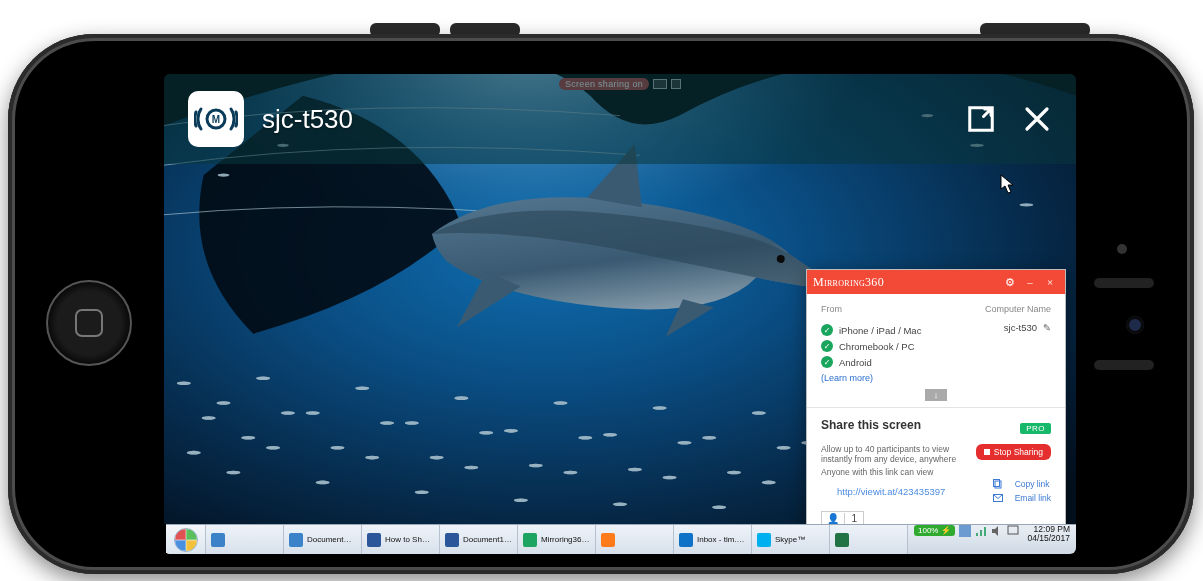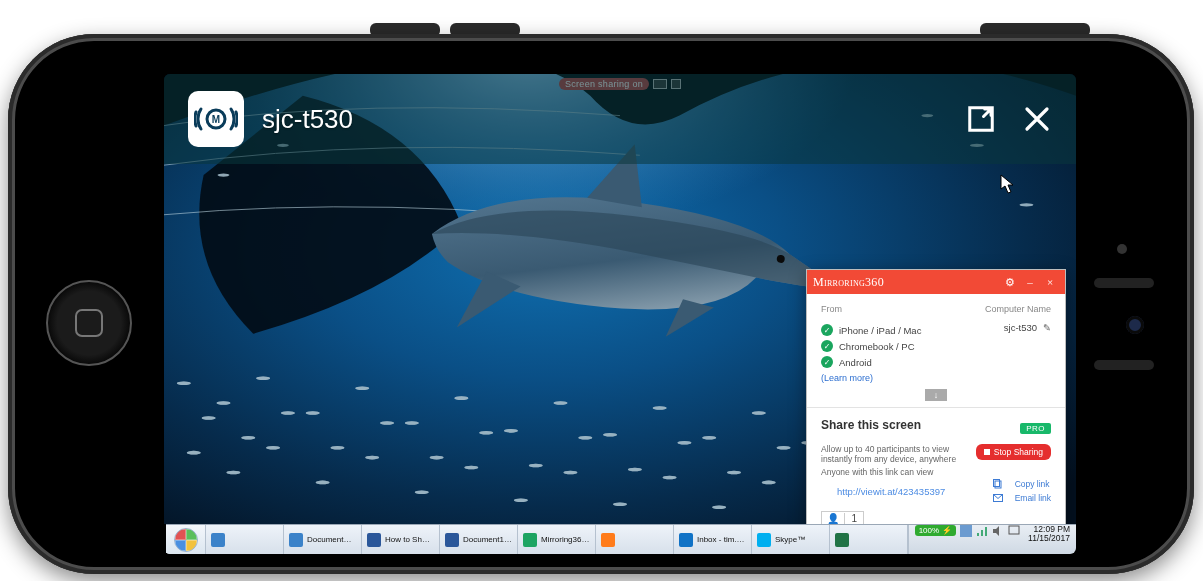--- a/index.html
+++ b/index.html
@@ -436,20 +436,20 @@
               <rect x="9" y="2" width="2" height="9" fill="#4a7"></rect>
             </svg>
           <svg class="tray-icn" viewBox="0 0 12 12">
               <path d="M1 4h3l3-3v10l-3-3H1z" fill="#666"></path>
             </svg>
           <svg class="tray-icn" viewBox="0 0 12 12">
               <rect x="1" y="1" width="10" height="8" fill="none" stroke="#555"></rect>
             </svg>
           <div class="clock">
             <div>12:09 PM</div>
-            <div>11/15/2017</div>
+            <div>04/15/2017</div>
           </div>
         </div>
       </div>
 
     </div>
   </div>
 </div>
 
 </body></html>

